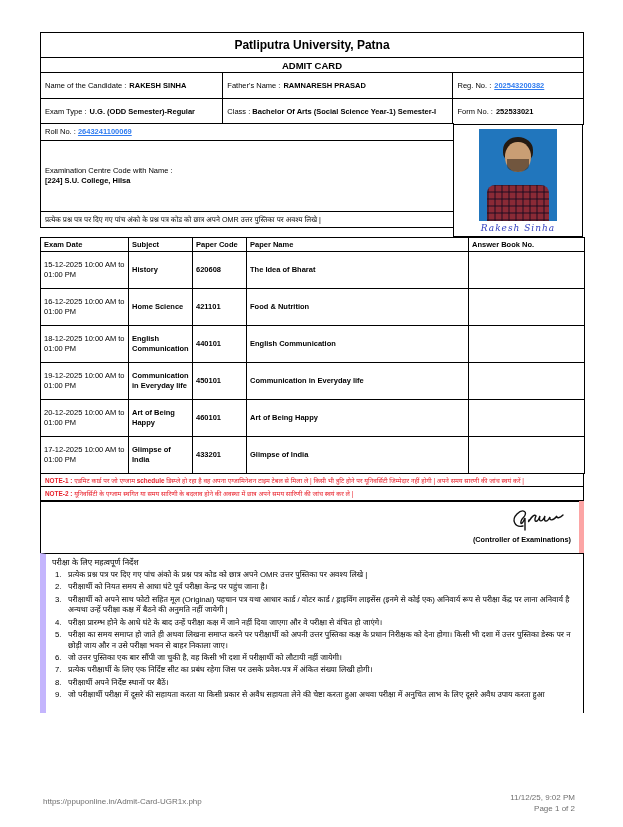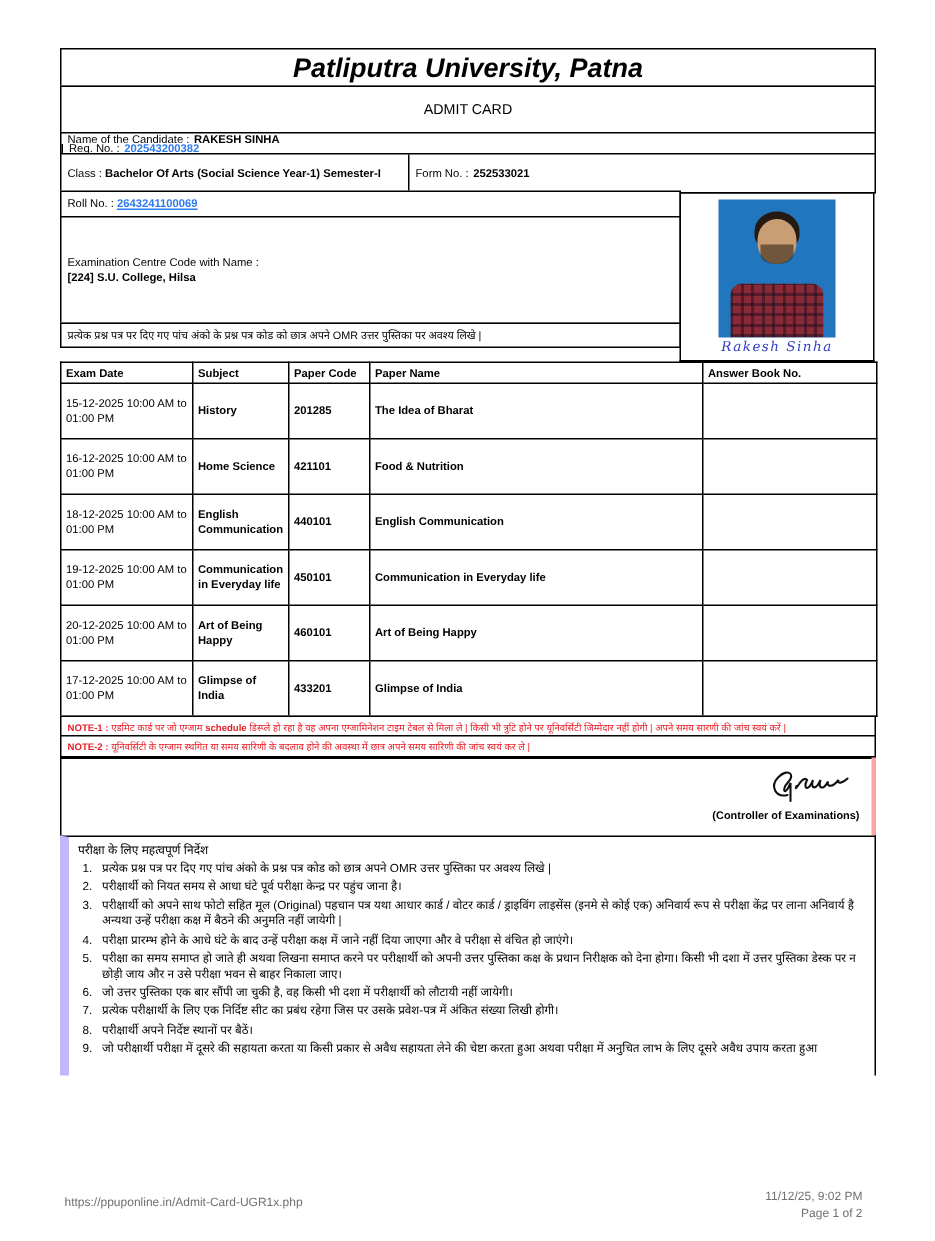--- a/index.html
+++ b/index.html
@@ -1,27 +1,27 @@
 <!DOCTYPE html>
 <html><head>
 <meta charset="utf-8">
 <style>
   * { margin:0; padding:0; box-sizing:border-box; }
   body { width:623px; height:827px; background:#ffffff; font-family:"Liberation Sans", sans-serif; color:#000; position:relative; overflow:hidden; }
   .card { position:absolute; left:40px; top:33px; width:544px; }
   .bx { border:1px solid #000; margin-top:-1px; background:#fff; }
-  .title { height:26px; display:flex; align-items:center; justify-content:center; font-weight:bold; font-size:18px;font-style:italic; }
-  .subtitle { height:32px; display:flex; align-items:center; justify-content:center; font-weight:normal; font-size:9.5px; }
+  .title { height:26px; display:flex; align-items:center; justify-content:center; font-weight:bold; font-size:12px; }
+  .subtitle { height:16px; display:flex; align-items:center; justify-content:center; font-weight:bold; font-size:9.5px; }
   .frow { display:flex; }
   .cell { padding:2px 4px; font-size:7.5px; line-height:9.5px; }
   .cell + .cell { border-left:1px solid #000; }
   .lbl { font-weight:normal; }
   .val { font-weight:bold; }
   a.linkval { color:#2e7bf0; font-weight:bold; text-decoration:underline; }
-  .rowA { height:15px;flex-direction:column; }
+  .rowA { height:27px; }
   .rowA .cell { display:flex; align-items:center; gap:3px; white-space:nowrap; overflow:hidden; }
   .rowB { height:27px; }
   .rowB .cell { display:flex; align-items:center; gap:3px; }
   .wA1{ width:182px; } .wA2{ width:231px; } .wA3{ width:131px; }
   .mid { display:flex; margin-top:-1px; }
   .mid-left { width:414px; }
   .mid-right { width:130px; margin-left:-1px; display:flex; flex-direction:column; }
   .roll { height:18px; display:flex; align-items:center; }
   .college { height:25px; }
   .centre { height:72px; display:flex; flex-direction:column; justify-content:center; }
@@ -40,21 +40,21 @@
   .photo-sig { font-family:"DejaVu Serif", serif; font-style:italic; font-size:9px; color:#3340c0; margin-top:2px; letter-spacing:1px; }
   table.exams { width:544px; border-collapse:collapse; table-layout:fixed; margin-top:-1px; }
   table.exams th, table.exams td { border:1px solid #000; font-size:7.5px; padding:2px 3px; text-align:left; vertical-align:middle; }
   table.exams th { font-weight:bold; height:14px; }
   table.exams td { height:37px; }
   td.datecell { vertical-align:middle; line-height:10px; }
   td.boldcell { font-weight:bold; line-height:10px; }
   .c1{width:88px;} .c2{width:64px;} .c3{width:54px;} .c4{width:222px;} .c5{width:116px;}
   .noteline { height:14px; display:flex; align-items:center; font-size:6.4px; color:#e8212b; padding:0 4px; white-space:nowrap; overflow:hidden; }
   .noteline2 { height:16px; border-bottom:2px solid #000; }
-  .sig-area { height:52px; border-left:1px solid #000; border-right:3px solid #fca5a5; margin-top:-1px; display:flex; flex-direction:column; align-items:flex-end; padding:3px 8px 0 0; }
+  .sig-area { height:52px; border-left:1px solid #000; border-right:5px solid #fca5a5; margin-top:-1px; display:flex; flex-direction:column; align-items:flex-end; padding:3px 8px 0 0; }
   .sig-label { font-size:7.3px; font-weight:bold; margin-top:1px; }
   .instructions { height:160px; border-left:6px solid #c4b5fd; border-right:1px solid #000; border-top:1px solid #000; padding:3px 8px 0 6px; }
   .inst-head { font-size:8px; line-height:12px; }
   ol.inst { list-style:none; counter-reset:i; margin-left:16px; margin-top:1px; }
   ol.inst li { position:relative; font-size:7.8px; line-height:10.8px; margin-bottom:1.5px; }
   ol.inst li::before { counter-increment:i; content:counter(i) ". "; position:absolute; left:-13px; }
   .footer { position:absolute; left:0; top:792px; width:623px; font-size:8px; color:#6f6f6f; }
   .footer .furl { position:absolute; left:43px; top:5px; }
   .footer .fright { position:absolute; right:48px; top:0; text-align:right; line-height:11px; }
 </style>
@@ -64,27 +64,35 @@
 <div class="card">
 
   <div class="bx title">Patliputra University, Patna</div>
   <div class="bx subtitle">ADMIT CARD</div>
 
   <div class="bx frow rowA">
     <div class="cell wA1">
       <span class="lbl">Name of the Candidate :</span>
       <span class="val">RAKESH SINHA</span>
     </div>
+    <div class="cell wA2">
+      <span class="lbl">Father's Name :</span>
+      <span class="val">RAMNARESH PRASAD</span>
+    </div>
     <div class="cell wA3">
       <span class="lbl">Reg. No. :</span>
       <a class="linkval" href="#">202543200382</a>
     </div>
   </div>
 
   <div class="bx frow rowB">
+    <div class="cell wA1">
+      <span class="lbl">Exam Type :</span>
+      <span class="val">U.G. (ODD Semester)-Regular</span>
+    </div>
     <div class="cell wA2">
       <span><span class="lbl">Class :</span>
       <span class="val">Bachelor Of Arts (Social Science Year-1) Semester-I</span></span>
     </div>
     <div class="cell wA3">
       <span class="lbl">Form No. :</span>
       <span class="val">252533021</span>
     </div>
   </div>
 
@@ -128,21 +136,21 @@
         <th>Subject</th>
         <th>Paper Code</th>
         <th>Paper Name</th>
         <th>Answer Book No.</th>
       </tr>
     </thead>
     <tbody>
     <tr>
       <td class="datecell"><span>15-12-2025</span> <span>10:00 AM to 01:00 PM</span></td>
       <td class="boldcell"><span>History</span></td>
-      <td class="boldcell"><span>201285</span></td>
+      <td class="boldcell"><span>620608</span></td>
       <td class="boldcell"><span>The Idea of Bharat</span></td>
       <td><span></span></td>
     </tr>
 
     <tr>
       <td class="datecell"><span>16-12-2025</span> <span>10:00 AM to 01:00 PM</span></td>
       <td class="boldcell"><span>Home Science</span></td>
       <td class="boldcell"><span>421101</span></td>
       <td class="boldcell"><span>Food &amp; Nutrition</span></td>
       <td><span></span></td>

